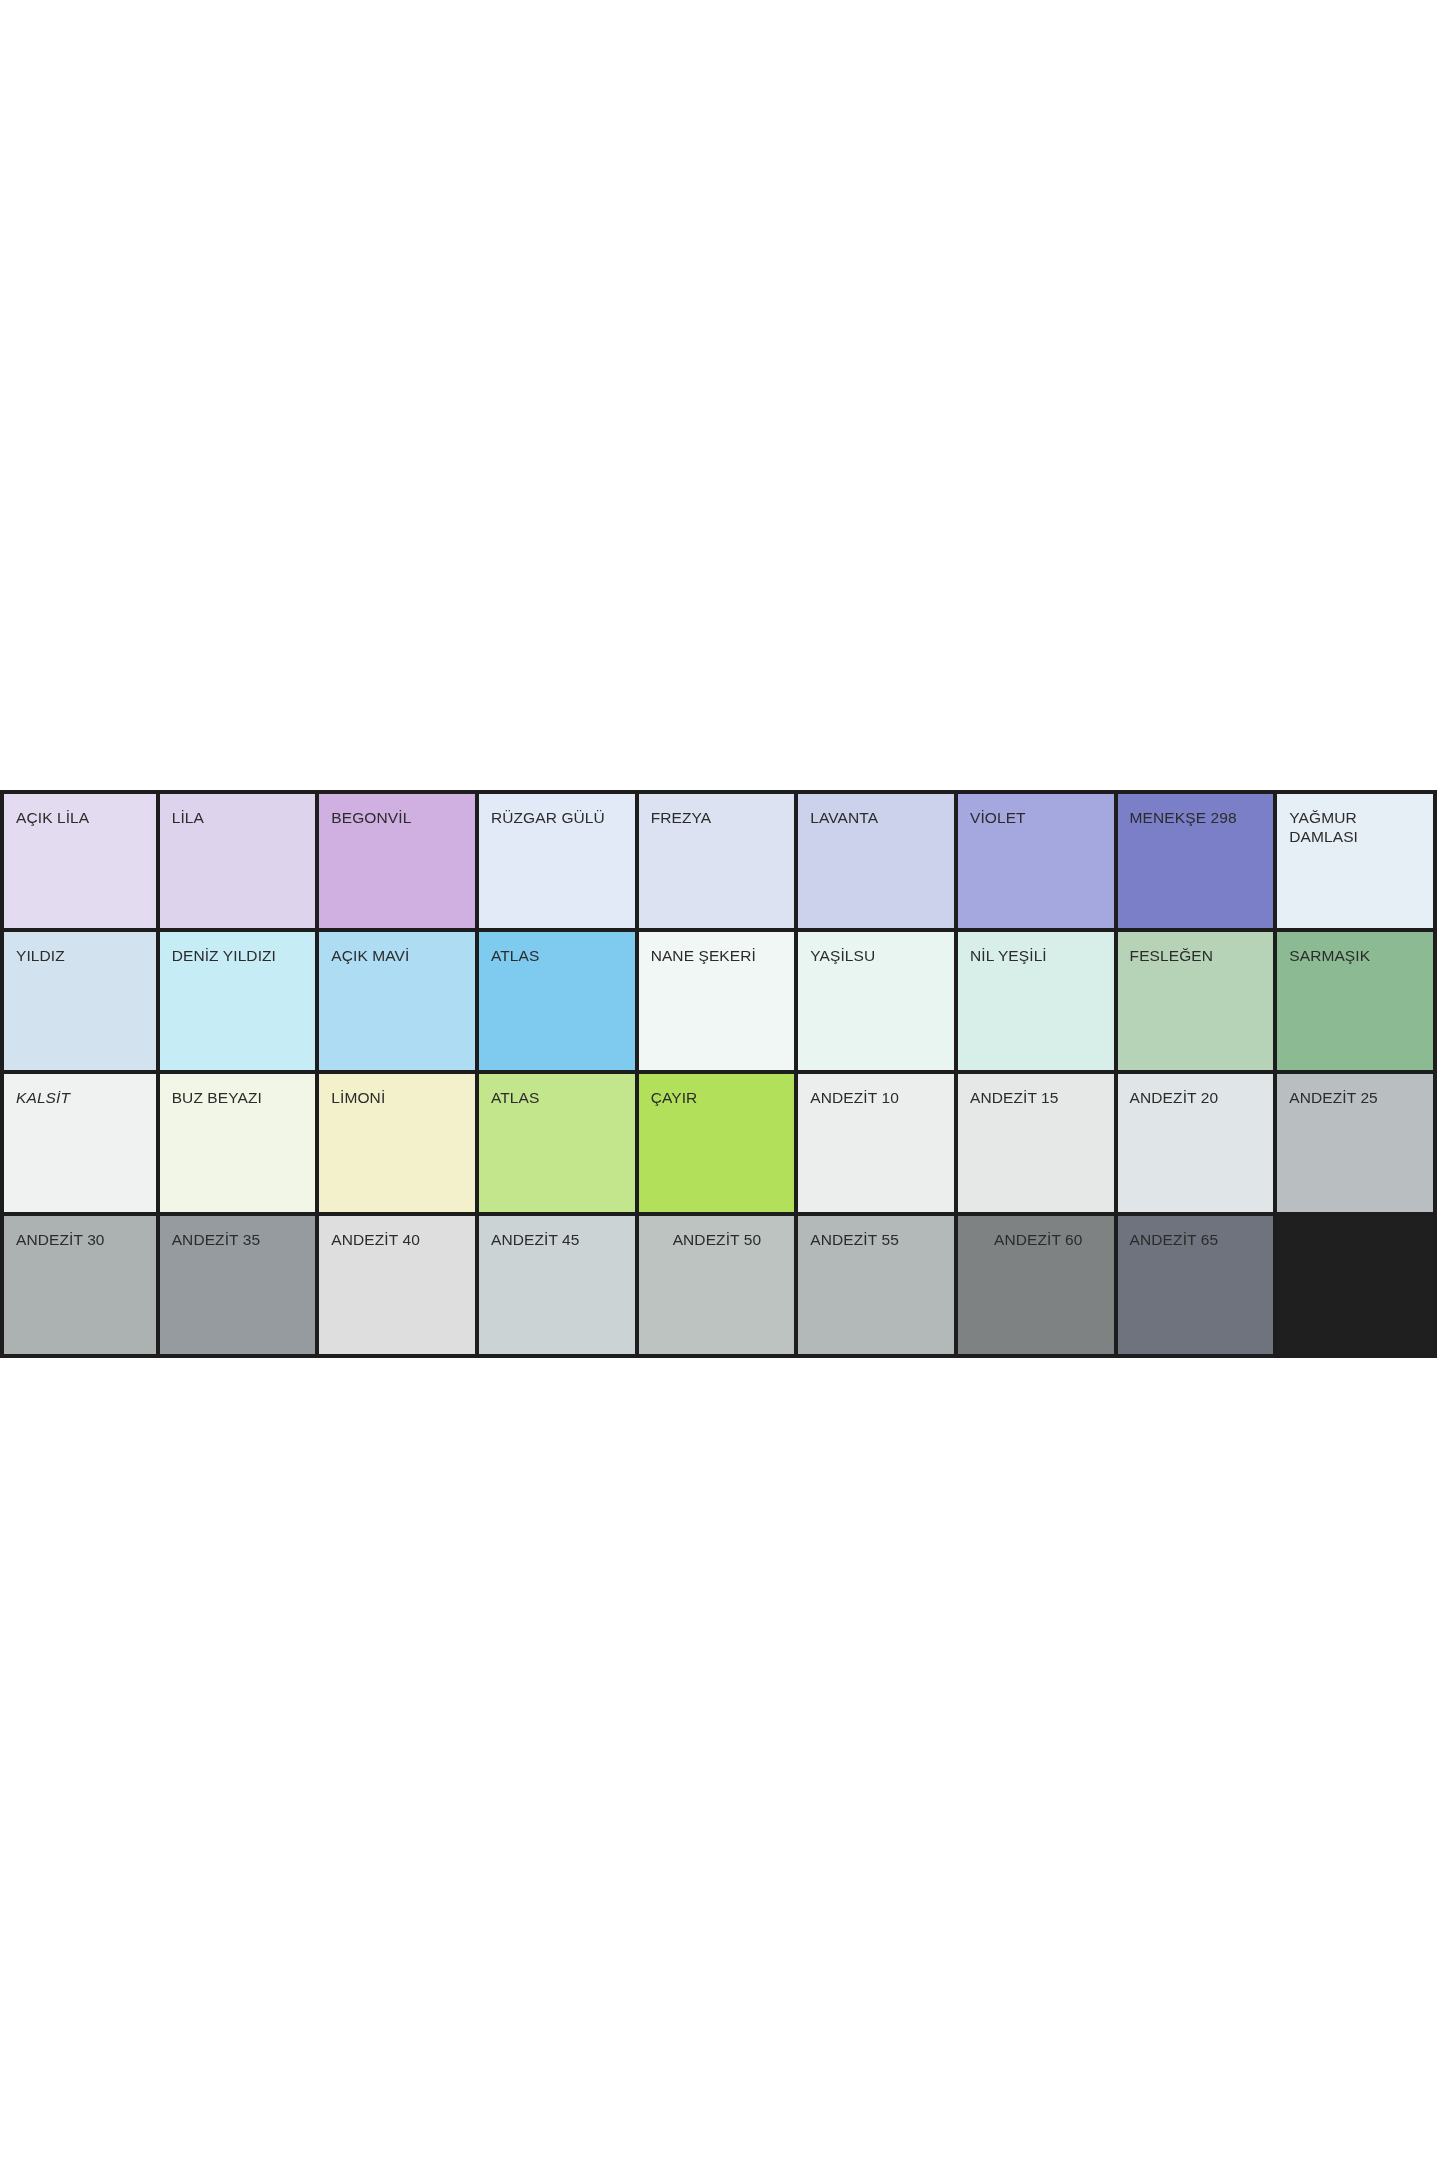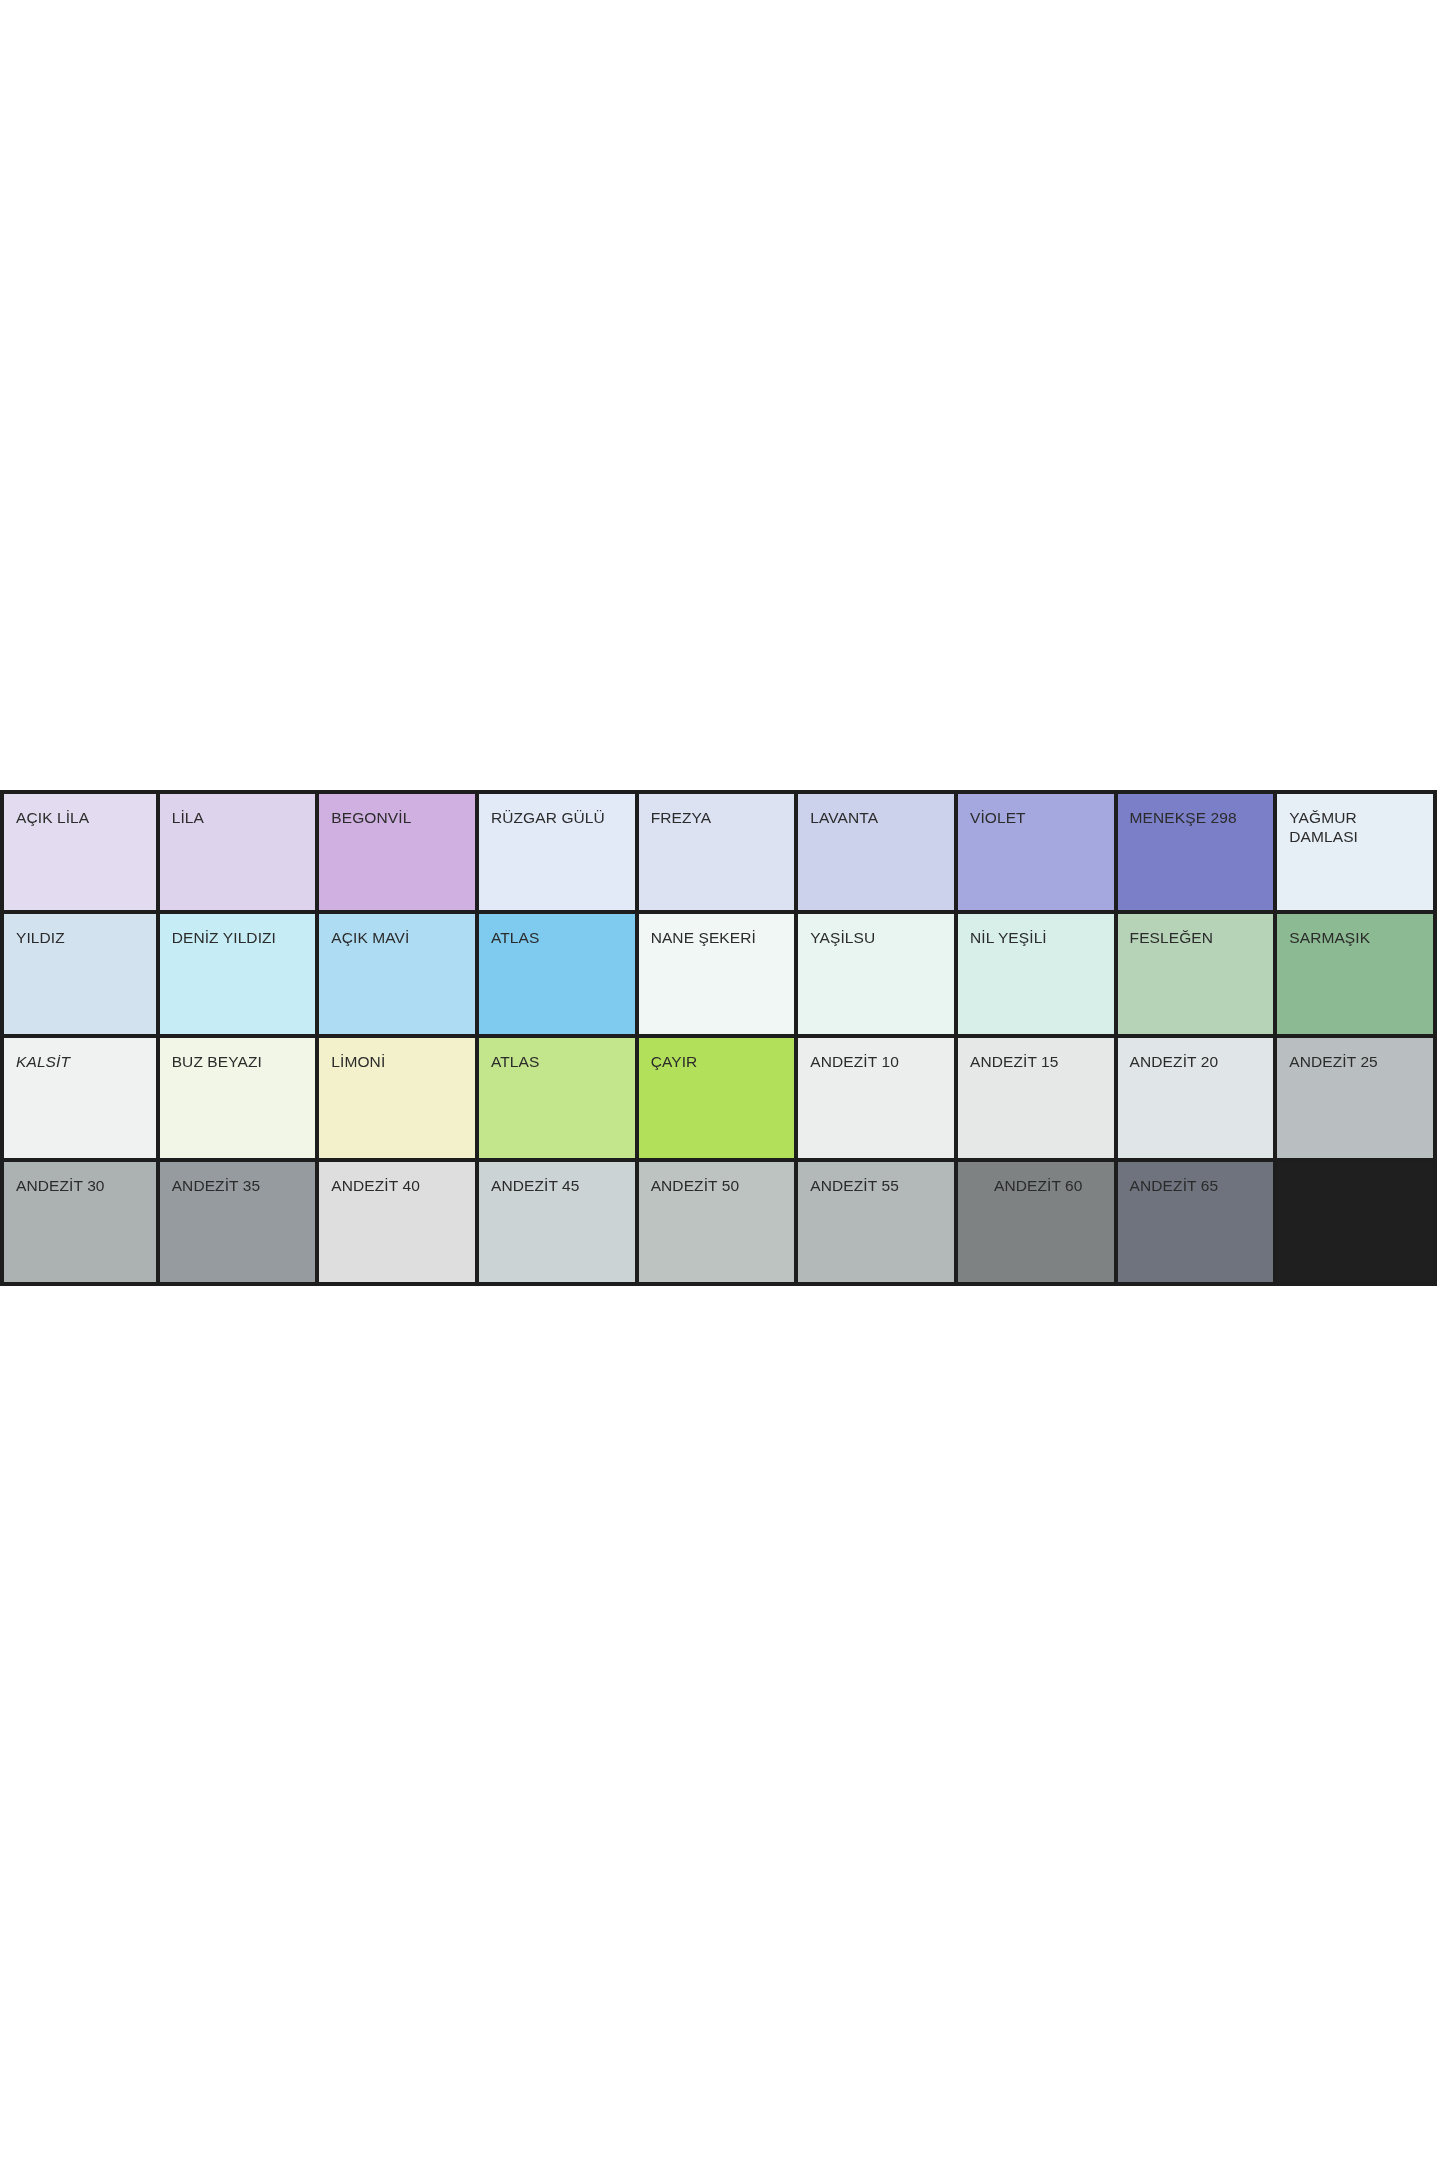--- a/index.html
+++ b/index.html
@@ -19,21 +19,21 @@
   #palette-table {
     position: absolute;
     left: 0px;
     top: 790px;
     width: 1437px;
     border-collapse: separate;
     border-spacing: 0;
     background: #1d1d1d;          
     table-layout: fixed;
   }
-  #palette-table tr { height: 124px; }
+  #palette-table tr { height: 142px; }
 
   .swatch {
     position: relative;
     vertical-align: top;
     padding: 0;
     border-right: 4px solid #1d1d1d;
     border-bottom: 4px solid #1d1d1d;
     overflow: hidden;
   }
   .swatch:first-child { border-left: 4px solid #1d1d1d; }
@@ -191,21 +191,21 @@
         <span class="swatch-label">ANDEZİT 35</span>
       </td>
       <td class="swatch" style="border-color: rgb(29, 29, 29);">
         <span class="swatch-fill" style="background: rgb(222, 222, 222);"></span>
         <span class="swatch-label">ANDEZİT 40</span>
       </td>
       <td class="swatch" style="border-color: rgb(29, 29, 29);">
         <span class="swatch-fill" style="background: rgb(204, 211, 212);"></span>
         <span class="swatch-label">ANDEZİT 45</span>
       </td>
-      <td class="swatch" style="border-color: rgb(29, 29, 29);">
+      <td class="swatch" style="border-color: rgb(29, 29, 29); padding-left: 22px;">
         <span class="swatch-fill" style="background: rgb(188, 195, 193);"></span>
         <span class="swatch-label">ANDEZİT 50</span>
       </td>
       <td class="swatch" style="border-color: rgb(29, 29, 29);">
         <span class="swatch-fill" style="background: rgb(179, 184, 184);"></span>
         <span class="swatch-label">ANDEZİT 55</span>
       </td>
       <td class="swatch" style="border-color: rgb(29, 29, 29); padding-left: 24px;">
         <span class="swatch-fill" style="background: rgb(126, 130, 130);"></span>
         <span class="swatch-label">ANDEZİT 60</span>

